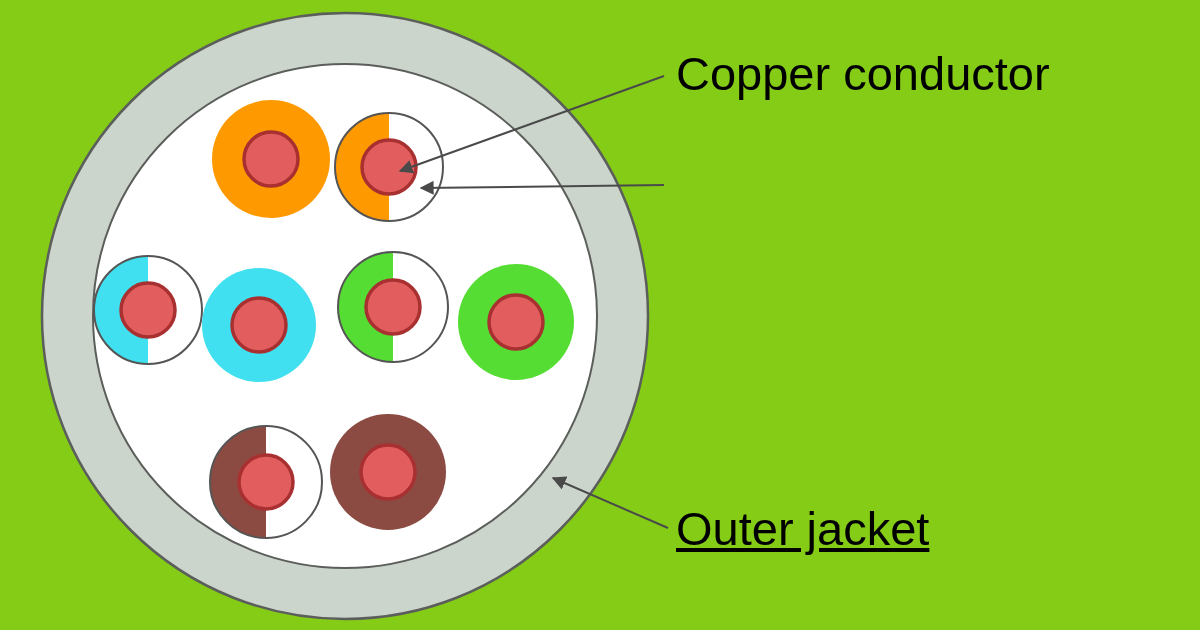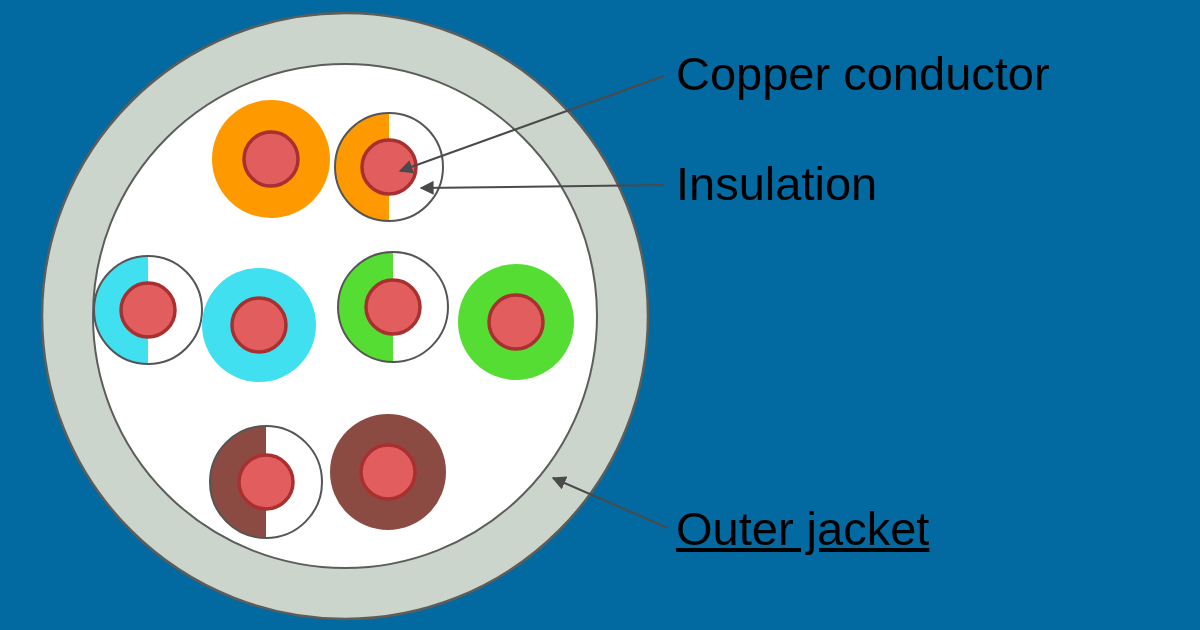--- a/index.html
+++ b/index.html
@@ -10,21 +10,21 @@
   body {
     width: 1200px;
     height: 630px;
     font-family: "Liberation Sans", sans-serif;
     overflow: hidden;
   }
   #canvas {
     position: relative;
     width: 1200px;
     height: 630px;
-    background: #0369a1;
+    background: #84cc16;
   }
   #diagram-svg {
     position: absolute;
     top: 0;
     left: 0;
   }
   .label {
     position: absolute;
     font-size: 47px;
     line-height: 1;
@@ -85,16 +85,15 @@
         <circle cx="388" cy="472" r="58" fill="#8c4b42"></circle>
         <circle cx="388" cy="472" r="27" fill="#e25e5e" stroke="#a93030" stroke-width="3.5"></circle>
       </g>
       <line x1="664" y1="76" x2="400" y2="171" stroke="#4a4a4a" stroke-width="2" marker-end="url(#arrow)"></line>
       <line x1="664" y1="185" x2="421" y2="188" stroke="#4a4a4a" stroke-width="2" marker-end="url(#arrow)"></line>
       <line x1="668" y1="528" x2="553" y2="478" stroke="#4a4a4a" stroke-width="2" marker-end="url(#arrow)"></line>
     </svg>
 
   <div class="label" style="left:676px; top:50px;">Copper conductor</div>
 
-  <div class="label" style="left:676px; top:160px;">Insulation</div>
 
   <div class="label" style="left:676px; top:505px;text-decoration:underline;">Outer jacket</div>
 </div>
 
 </body></html>

